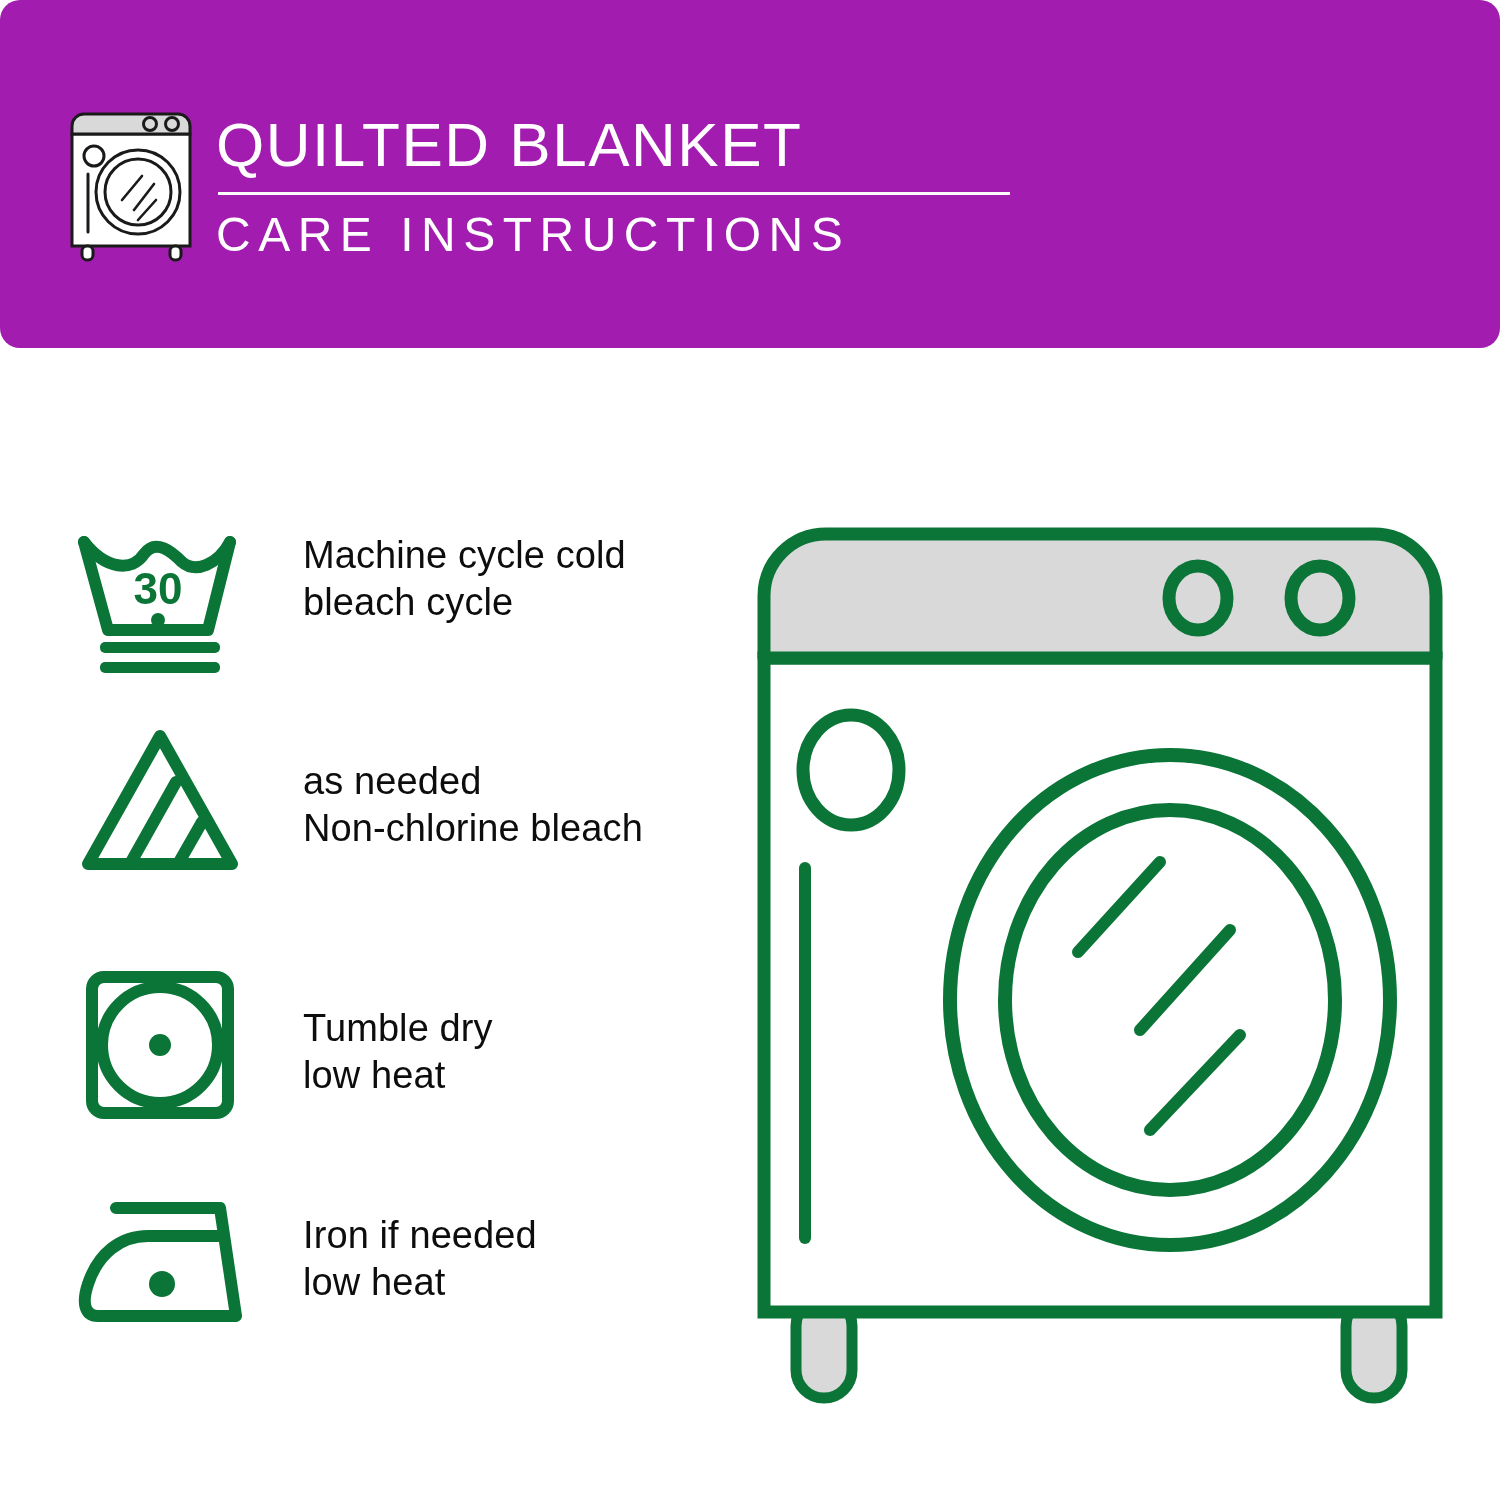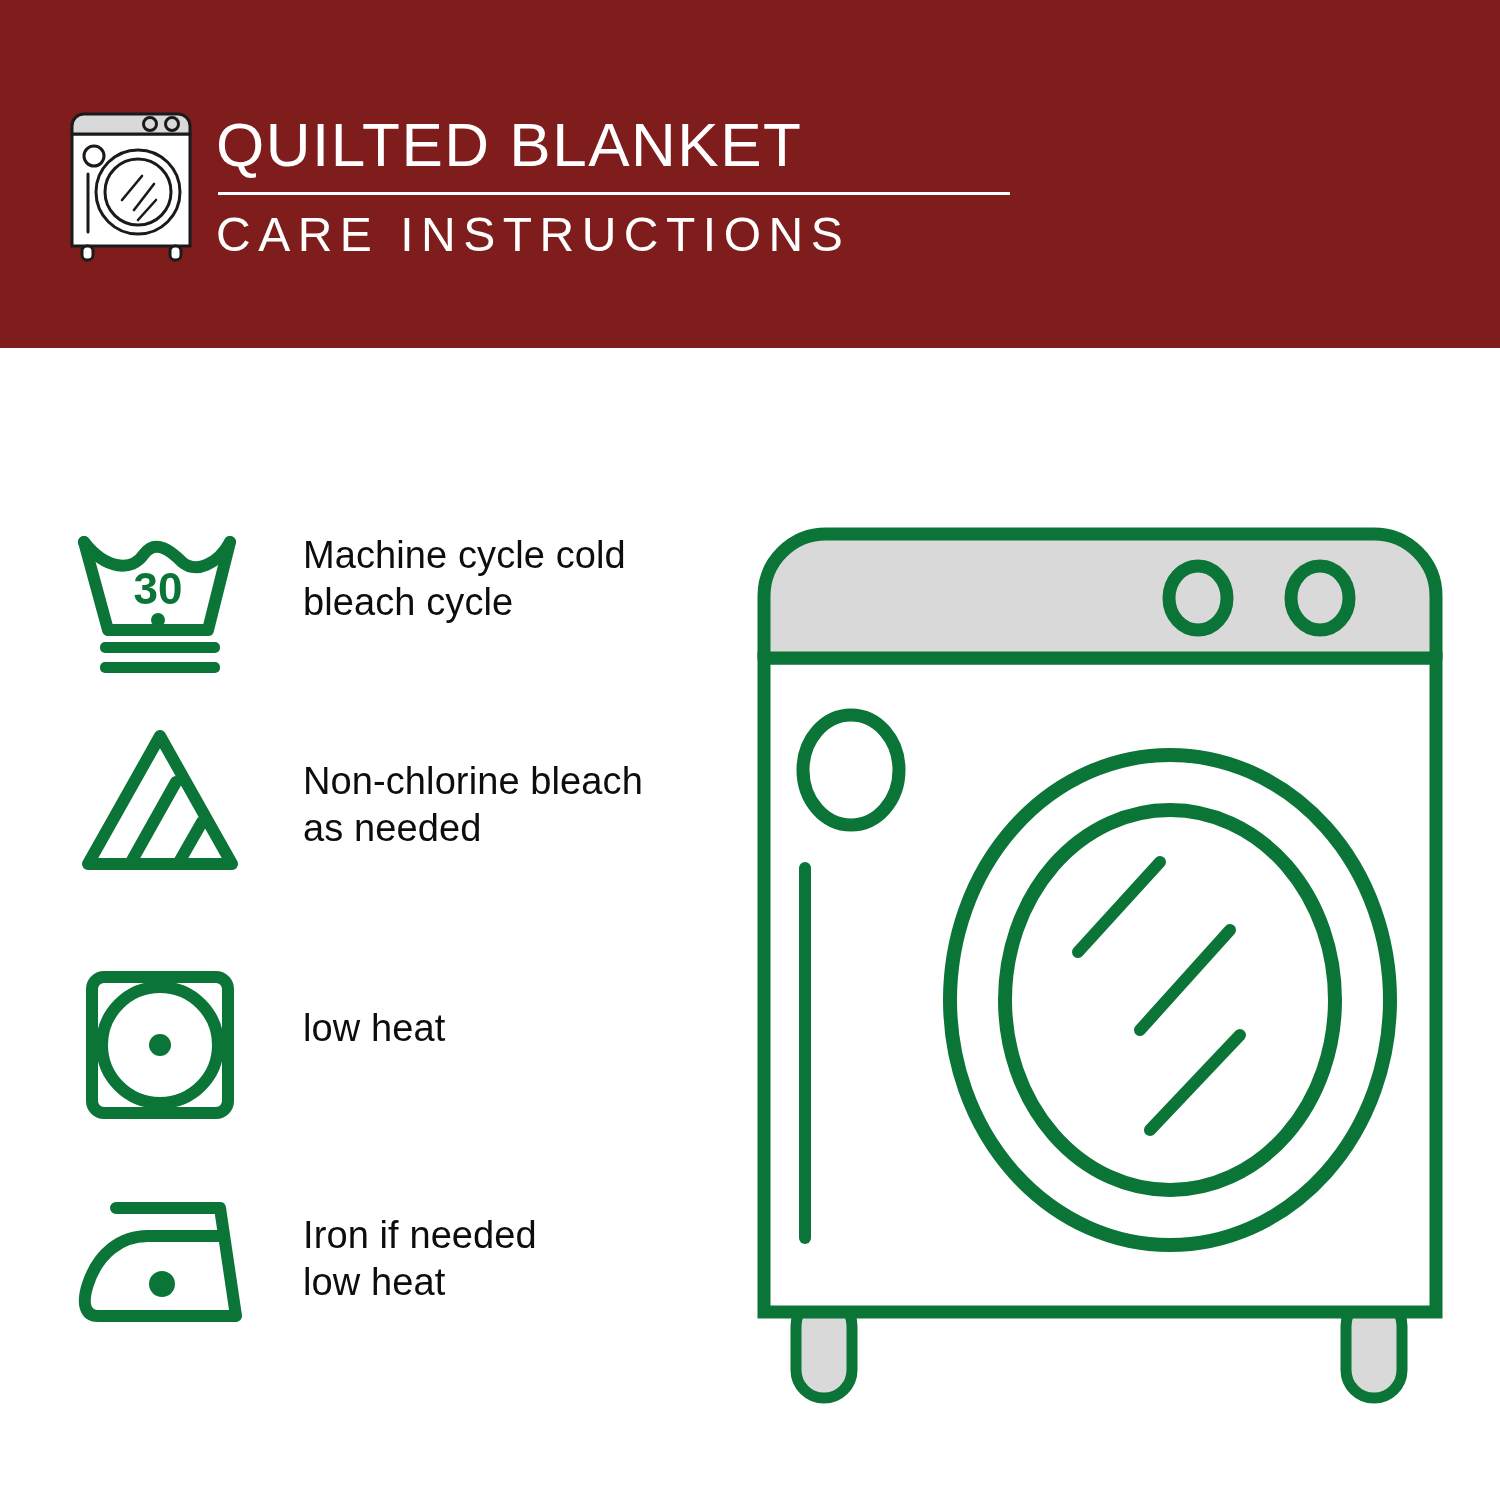--- a/index.html
+++ b/index.html
@@ -19,21 +19,22 @@
     overflow: hidden;
   }
 
   
   #header-band {
     position: absolute;
     left: 0;
     top: 0;
     width: 1500px;
     height: 348px;
-    background: #7f1d1d;
+    background: #a21caf;
+    border-radius: 20px;
   }
   #header-logo {
     position: absolute;
     left: 62px;
     top: 104px;
     width: 140px;
     height: 162px;
   }
   #header-text-block {
     position: absolute;
@@ -212,34 +213,35 @@
       <div class="care-symbol">
         <svg viewBox="0 0 176 160" xmlns="http://www.w3.org/2000/svg">
           <g fill="none" stroke="#0a7537" stroke-width="12" stroke-linecap="round" stroke-linejoin="round">
             <path d="M16 144 L88 16 L160 144 Z"></path>
             <path d="M58 144 L104 62"></path>
             <path d="M106 144 L130 102"></path>
           </g>
         </svg>
       </div>
       <div class="care-label">
+        <span class="ln">as needed</span>
         <span class="ln">Non-chlorine bleach</span>
-        <span class="ln">as needed</span>
       </div>
     </div>
 
     <div class="care-row" id="row-dry">
       <div class="care-symbol">
         <svg viewBox="0 0 176 160" xmlns="http://www.w3.org/2000/svg">
           <rect x="20" y="12" width="136" height="136" rx="12" ry="12" fill="none" stroke="#0a7537" stroke-width="12"></rect>
           <circle cx="88" cy="80" r="58" fill="none" stroke="#0a7537" stroke-width="12"></circle>
           <circle cx="88" cy="80" r="11" fill="#0a7537"></circle>
         </svg>
       </div>
       <div class="care-label">
+        <span class="ln">Tumble dry</span>
         <span class="ln">low heat</span>
       </div>
     </div>
 
     <div class="care-row" id="row-iron">
       <div class="care-symbol">
         <svg viewBox="0 0 176 160" xmlns="http://www.w3.org/2000/svg">
           <g fill="none" stroke="#0a7537" stroke-width="12" stroke-linecap="round" stroke-linejoin="round">
 
             <path d="M44 28 L148 28 L164 136 L26 136 C12 136 10 122 16 104 C26 74 48 56 76 56 L152 56"></path>

